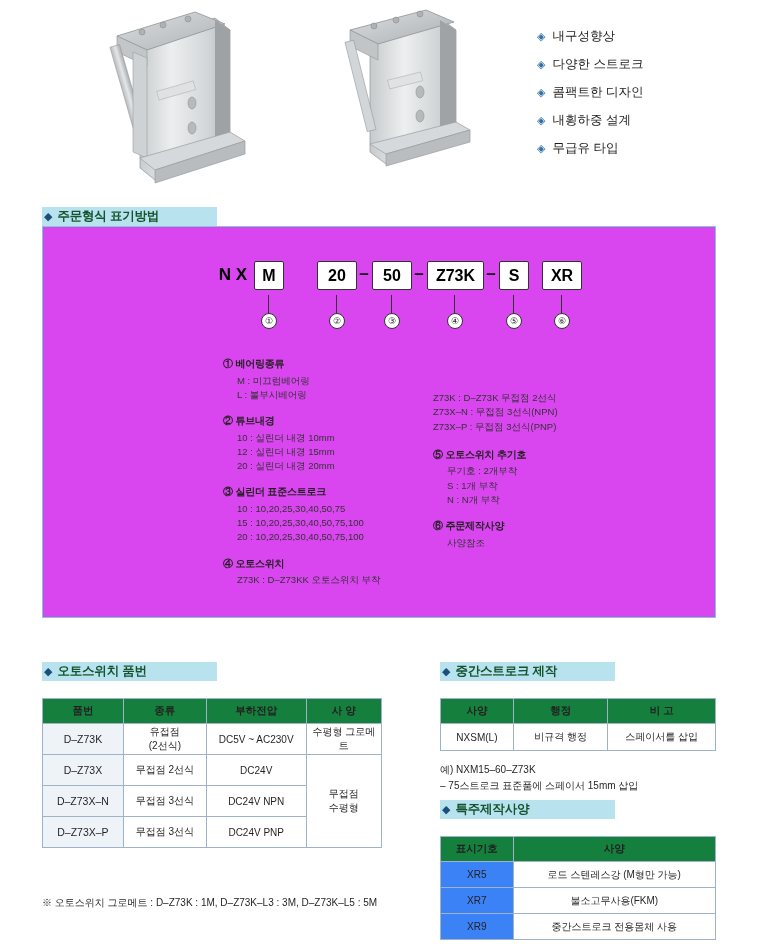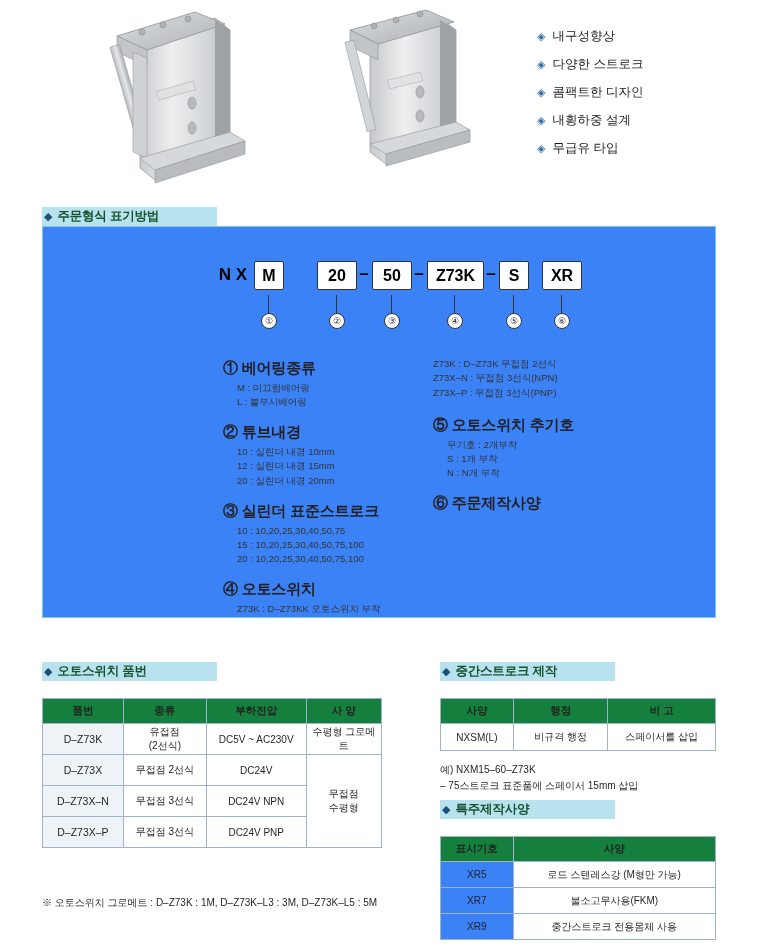--- a/index.html
+++ b/index.html
@@ -82,21 +82,21 @@
     font-size: 11px;
     padding-left: 2px;
   }
 
   
   .order-box {
     position: absolute;
     left: 42px; top: 226px;
     width: 674px; height: 392px;
     border: 1px solid #7ec8de;
-    background: #3b82f6;
+    background: #d946ef;
     box-sizing: border-box;
   }
 
   .code-row {
     position: absolute;
     left: 0; top: 34px;
     width: 674px;
     height: 34px;
   }
   .code-item {
@@ -141,21 +141,21 @@
   }
 
   
   .legend-col {
     position: absolute;
     font-size: 10.5px;
     line-height: 1.45;
     color: #231f20;
   }
   .legend-title {
-    font-size: 15px;
+    font-size: 10px;
     font-weight: bold;
     margin-bottom: 2px;
     letter-spacing: -0.2px;
   }
   .legend-sub {
     font-size: 9.5px;
     color: #333;
     margin-left: 14px;
     line-height: 1.5;
     white-space: nowrap;
@@ -367,35 +367,36 @@
         <div class="legend-sub">20 : 10,20,25,30,40,50,75,100</div>
       </div>
 
       <div class="legend-group">
         <div class="legend-title">④ 오토스위치</div>
         <div class="legend-sub">Z73K : D–Z73KK 오토스위치 부착</div>
       </div>
     </div>
 
     <div class="legend-col" style="left:390px; top:130px; width:260px;">
-      <div style="margin-bottom:14px;">
+      <div style="margin-bottom:14px;margin-top:34px;">
         <div class="plain-line">Z73K : D–Z73K 무접점 2선식</div>
         <div class="plain-line">Z73X–N : 무접점 3선식(NPN)</div>
         <div class="plain-line">Z73X–P : 무접점 3선식(PNP)</div>
       </div>
 
       <div class="legend-group">
         <div class="legend-title">⑤ 오토스위치 추기호</div>
         <div class="legend-sub">무기호 : 2개부착</div>
         <div class="legend-sub">S : 1개 부착</div>
         <div class="legend-sub">N : N개 부착</div>
       </div>
 
       <div class="legend-group">
         <div class="legend-title">⑥ 주문제작사양</div>
+        <div class="legend-sub">사양참조</div>
       </div>
     </div>
   </div>
 
   <div class="sec-head" style="left:42px; top:662px; width:175px;">
     <div class="bar" style="width:175px;"></div>
     <span class="dia">◆</span>
     <span class="txt" style="padding-left:5px;">오토스위치 품번</span>
   </div>
 

